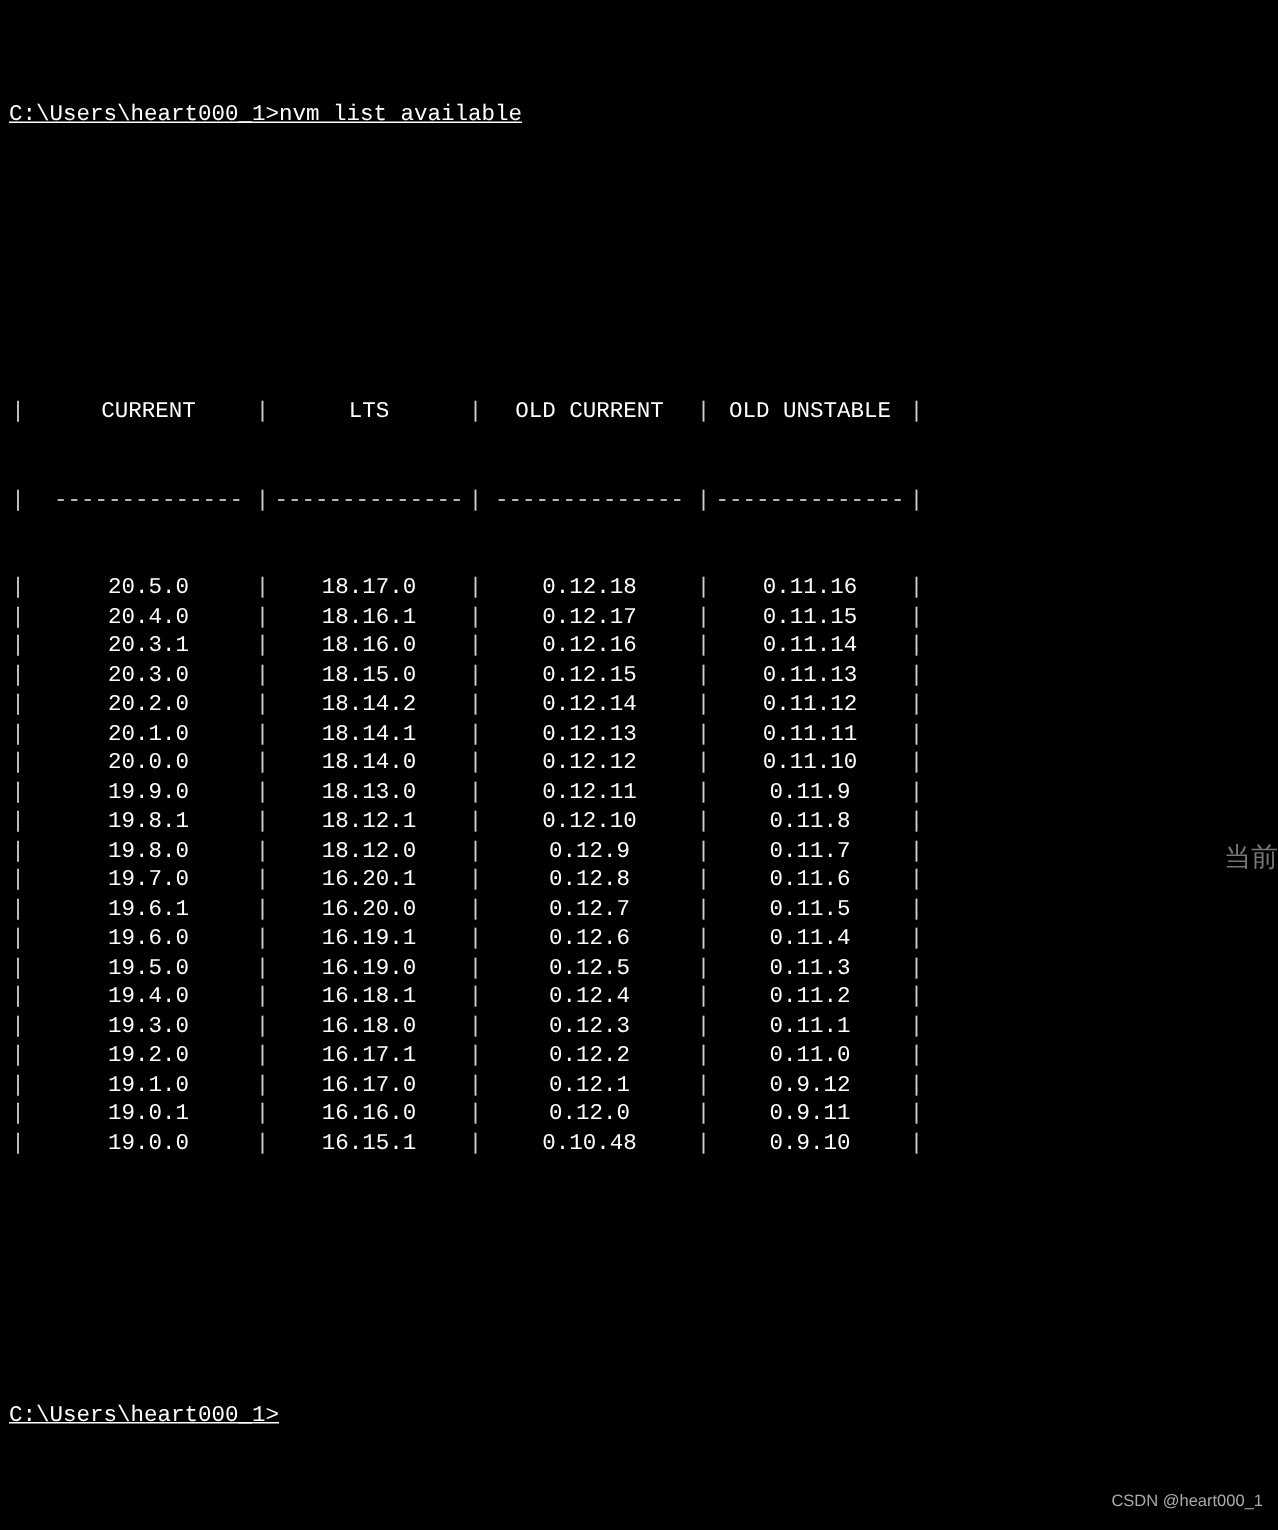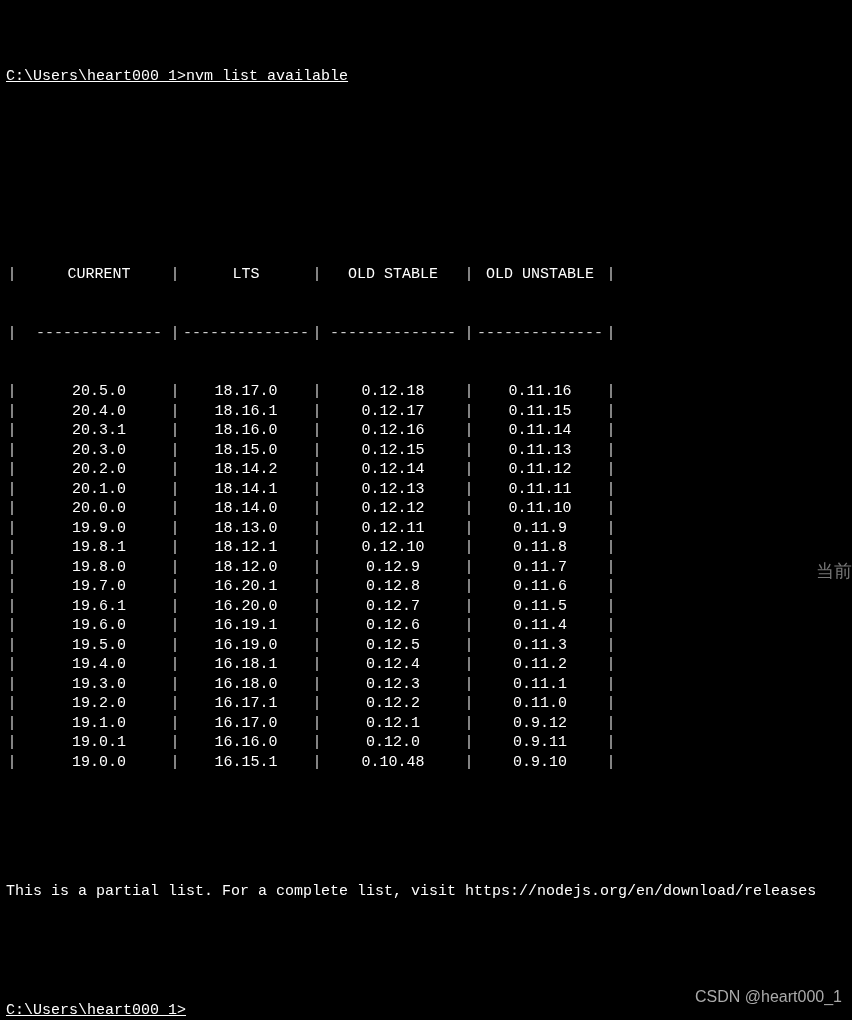--- a/index.html
+++ b/index.html
@@ -32,21 +32,21 @@
     color: #ccc;
   }
   .dash-row { display: flex; color: #ccc; }
   .dash-cell { text-align: center; letter-spacing: 0px; overflow: hidden; }
   .footer-note { margin-top: 6px; margin-bottom: 2px; }
   .watermark {
     position: absolute;
     right: 10px;
     bottom: 12px;
     color: #aaa;
-    font-size: 16px;
+    font-size: 11px;
     font-family: Arial, sans-serif;
   }
   .bg-text {
     position: absolute;
     right: 0;
     top: 560px;
     color: #777;
     font-size: 18px;
     font-family: sans-serif;
     z-index: -1;
@@ -63,36 +63,35 @@
 
   <div class="blank"></div>
 
   <div class="table-wrap">
     <div class="table-header">
       <span class="col-sep">|</span>
       <span class="col c1">CURRENT</span>
       <span class="col-sep">|</span>
       <span class="col c2">LTS</span>
       <span class="col-sep">|</span>
-      <span class="col c3">OLD STABLE</span>
+      <span class="col c3">OLD CURRENT</span>
       <span class="col-sep">|</span>
       <span class="col c4">OLD UNSTABLE</span>
       <span class="col-sep">|</span>
     </div>
     <div class="dash-row">
       <span class="col-sep">|</span><span class="dash-cell col c1">--------------</span>
       <span class="col-sep">|</span><span class="dash-cell col c2">--------------</span>
       <span class="col-sep">|</span><span class="dash-cell col c3">--------------</span>
       <span class="col-sep">|</span><span class="dash-cell col c4">--------------</span>
       <span class="col-sep">|</span>
     </div>
     <div id="table-body"><div class="table-row-line"><span class="col-sep">|</span><span class="col c1">20.5.0</span><span class="col-sep">|</span><span class="col c2">18.17.0</span><span class="col-sep">|</span><span class="col c3">0.12.18</span><span class="col-sep">|</span><span class="col c4">0.11.16</span><span class="col-sep">|</span></div><div class="table-row-line"><span class="col-sep">|</span><span class="col c1">20.4.0</span><span class="col-sep">|</span><span class="col c2">18.16.1</span><span class="col-sep">|</span><span class="col c3">0.12.17</span><span class="col-sep">|</span><span class="col c4">0.11.15</span><span class="col-sep">|</span></div><div class="table-row-line"><span class="col-sep">|</span><span class="col c1">20.3.1</span><span class="col-sep">|</span><span class="col c2">18.16.0</span><span class="col-sep">|</span><span class="col c3">0.12.16</span><span class="col-sep">|</span><span class="col c4">0.11.14</span><span class="col-sep">|</span></div><div class="table-row-line"><span class="col-sep">|</span><span class="col c1">20.3.0</span><span class="col-sep">|</span><span class="col c2">18.15.0</span><span class="col-sep">|</span><span class="col c3">0.12.15</span><span class="col-sep">|</span><span class="col c4">0.11.13</span><span class="col-sep">|</span></div><div class="table-row-line"><span class="col-sep">|</span><span class="col c1">20.2.0</span><span class="col-sep">|</span><span class="col c2">18.14.2</span><span class="col-sep">|</span><span class="col c3">0.12.14</span><span class="col-sep">|</span><span class="col c4">0.11.12</span><span class="col-sep">|</span></div><div class="table-row-line"><span class="col-sep">|</span><span class="col c1">20.1.0</span><span class="col-sep">|</span><span class="col c2">18.14.1</span><span class="col-sep">|</span><span class="col c3">0.12.13</span><span class="col-sep">|</span><span class="col c4">0.11.11</span><span class="col-sep">|</span></div><div class="table-row-line"><span class="col-sep">|</span><span class="col c1">20.0.0</span><span class="col-sep">|</span><span class="col c2">18.14.0</span><span class="col-sep">|</span><span class="col c3">0.12.12</span><span class="col-sep">|</span><span class="col c4">0.11.10</span><span class="col-sep">|</span></div><div class="table-row-line"><span class="col-sep">|</span><span class="col c1">19.9.0</span><span class="col-sep">|</span><span class="col c2">18.13.0</span><span class="col-sep">|</span><span class="col c3">0.12.11</span><span class="col-sep">|</span><span class="col c4">0.11.9</span><span class="col-sep">|</span></div><div class="table-row-line"><span class="col-sep">|</span><span class="col c1">19.8.1</span><span class="col-sep">|</span><span class="col c2">18.12.1</span><span class="col-sep">|</span><span class="col c3">0.12.10</span><span class="col-sep">|</span><span class="col c4">0.11.8</span><span class="col-sep">|</span></div><div class="table-row-line"><span class="col-sep">|</span><span class="col c1">19.8.0</span><span class="col-sep">|</span><span class="col c2">18.12.0</span><span class="col-sep">|</span><span class="col c3">0.12.9</span><span class="col-sep">|</span><span class="col c4">0.11.7</span><span class="col-sep">|</span></div><div class="table-row-line"><span class="col-sep">|</span><span class="col c1">19.7.0</span><span class="col-sep">|</span><span class="col c2">16.20.1</span><span class="col-sep">|</span><span class="col c3">0.12.8</span><span class="col-sep">|</span><span class="col c4">0.11.6</span><span class="col-sep">|</span></div><div class="table-row-line"><span class="col-sep">|</span><span class="col c1">19.6.1</span><span class="col-sep">|</span><span class="col c2">16.20.0</span><span class="col-sep">|</span><span class="col c3">0.12.7</span><span class="col-sep">|</span><span class="col c4">0.11.5</span><span class="col-sep">|</span></div><div class="table-row-line"><span class="col-sep">|</span><span class="col c1">19.6.0</span><span class="col-sep">|</span><span class="col c2">16.19.1</span><span class="col-sep">|</span><span class="col c3">0.12.6</span><span class="col-sep">|</span><span class="col c4">0.11.4</span><span class="col-sep">|</span></div><div class="table-row-line"><span class="col-sep">|</span><span class="col c1">19.5.0</span><span class="col-sep">|</span><span class="col c2">16.19.0</span><span class="col-sep">|</span><span class="col c3">0.12.5</span><span class="col-sep">|</span><span class="col c4">0.11.3</span><span class="col-sep">|</span></div><div class="table-row-line"><span class="col-sep">|</span><span class="col c1">19.4.0</span><span class="col-sep">|</span><span class="col c2">16.18.1</span><span class="col-sep">|</span><span class="col c3">0.12.4</span><span class="col-sep">|</span><span class="col c4">0.11.2</span><span class="col-sep">|</span></div><div class="table-row-line"><span class="col-sep">|</span><span class="col c1">19.3.0</span><span class="col-sep">|</span><span class="col c2">16.18.0</span><span class="col-sep">|</span><span class="col c3">0.12.3</span><span class="col-sep">|</span><span class="col c4">0.11.1</span><span class="col-sep">|</span></div><div class="table-row-line"><span class="col-sep">|</span><span class="col c1">19.2.0</span><span class="col-sep">|</span><span class="col c2">16.17.1</span><span class="col-sep">|</span><span class="col c3">0.12.2</span><span class="col-sep">|</span><span class="col c4">0.11.0</span><span class="col-sep">|</span></div><div class="table-row-line"><span class="col-sep">|</span><span class="col c1">19.1.0</span><span class="col-sep">|</span><span class="col c2">16.17.0</span><span class="col-sep">|</span><span class="col c3">0.12.1</span><span class="col-sep">|</span><span class="col c4">0.9.12</span><span class="col-sep">|</span></div><div class="table-row-line"><span class="col-sep">|</span><span class="col c1">19.0.1</span><span class="col-sep">|</span><span class="col c2">16.16.0</span><span class="col-sep">|</span><span class="col c3">0.12.0</span><span class="col-sep">|</span><span class="col c4">0.9.11</span><span class="col-sep">|</span></div><div class="table-row-line"><span class="col-sep">|</span><span class="col c1">19.0.0</span><span class="col-sep">|</span><span class="col c2">16.15.1</span><span class="col-sep">|</span><span class="col c3">0.10.48</span><span class="col-sep">|</span><span class="col c4">0.9.10</span><span class="col-sep">|</span></div></div>
   </div>
 
-  <div class="footer-note">This is a partial list. For a complete list, visit https://nodejs.org/en/download/releases</div>
 
   <div class="section2">
     <div class="prompt-line"><span>C:\Users\heart000_1&gt;</span></div>
     
     
     
     
     
     
     

